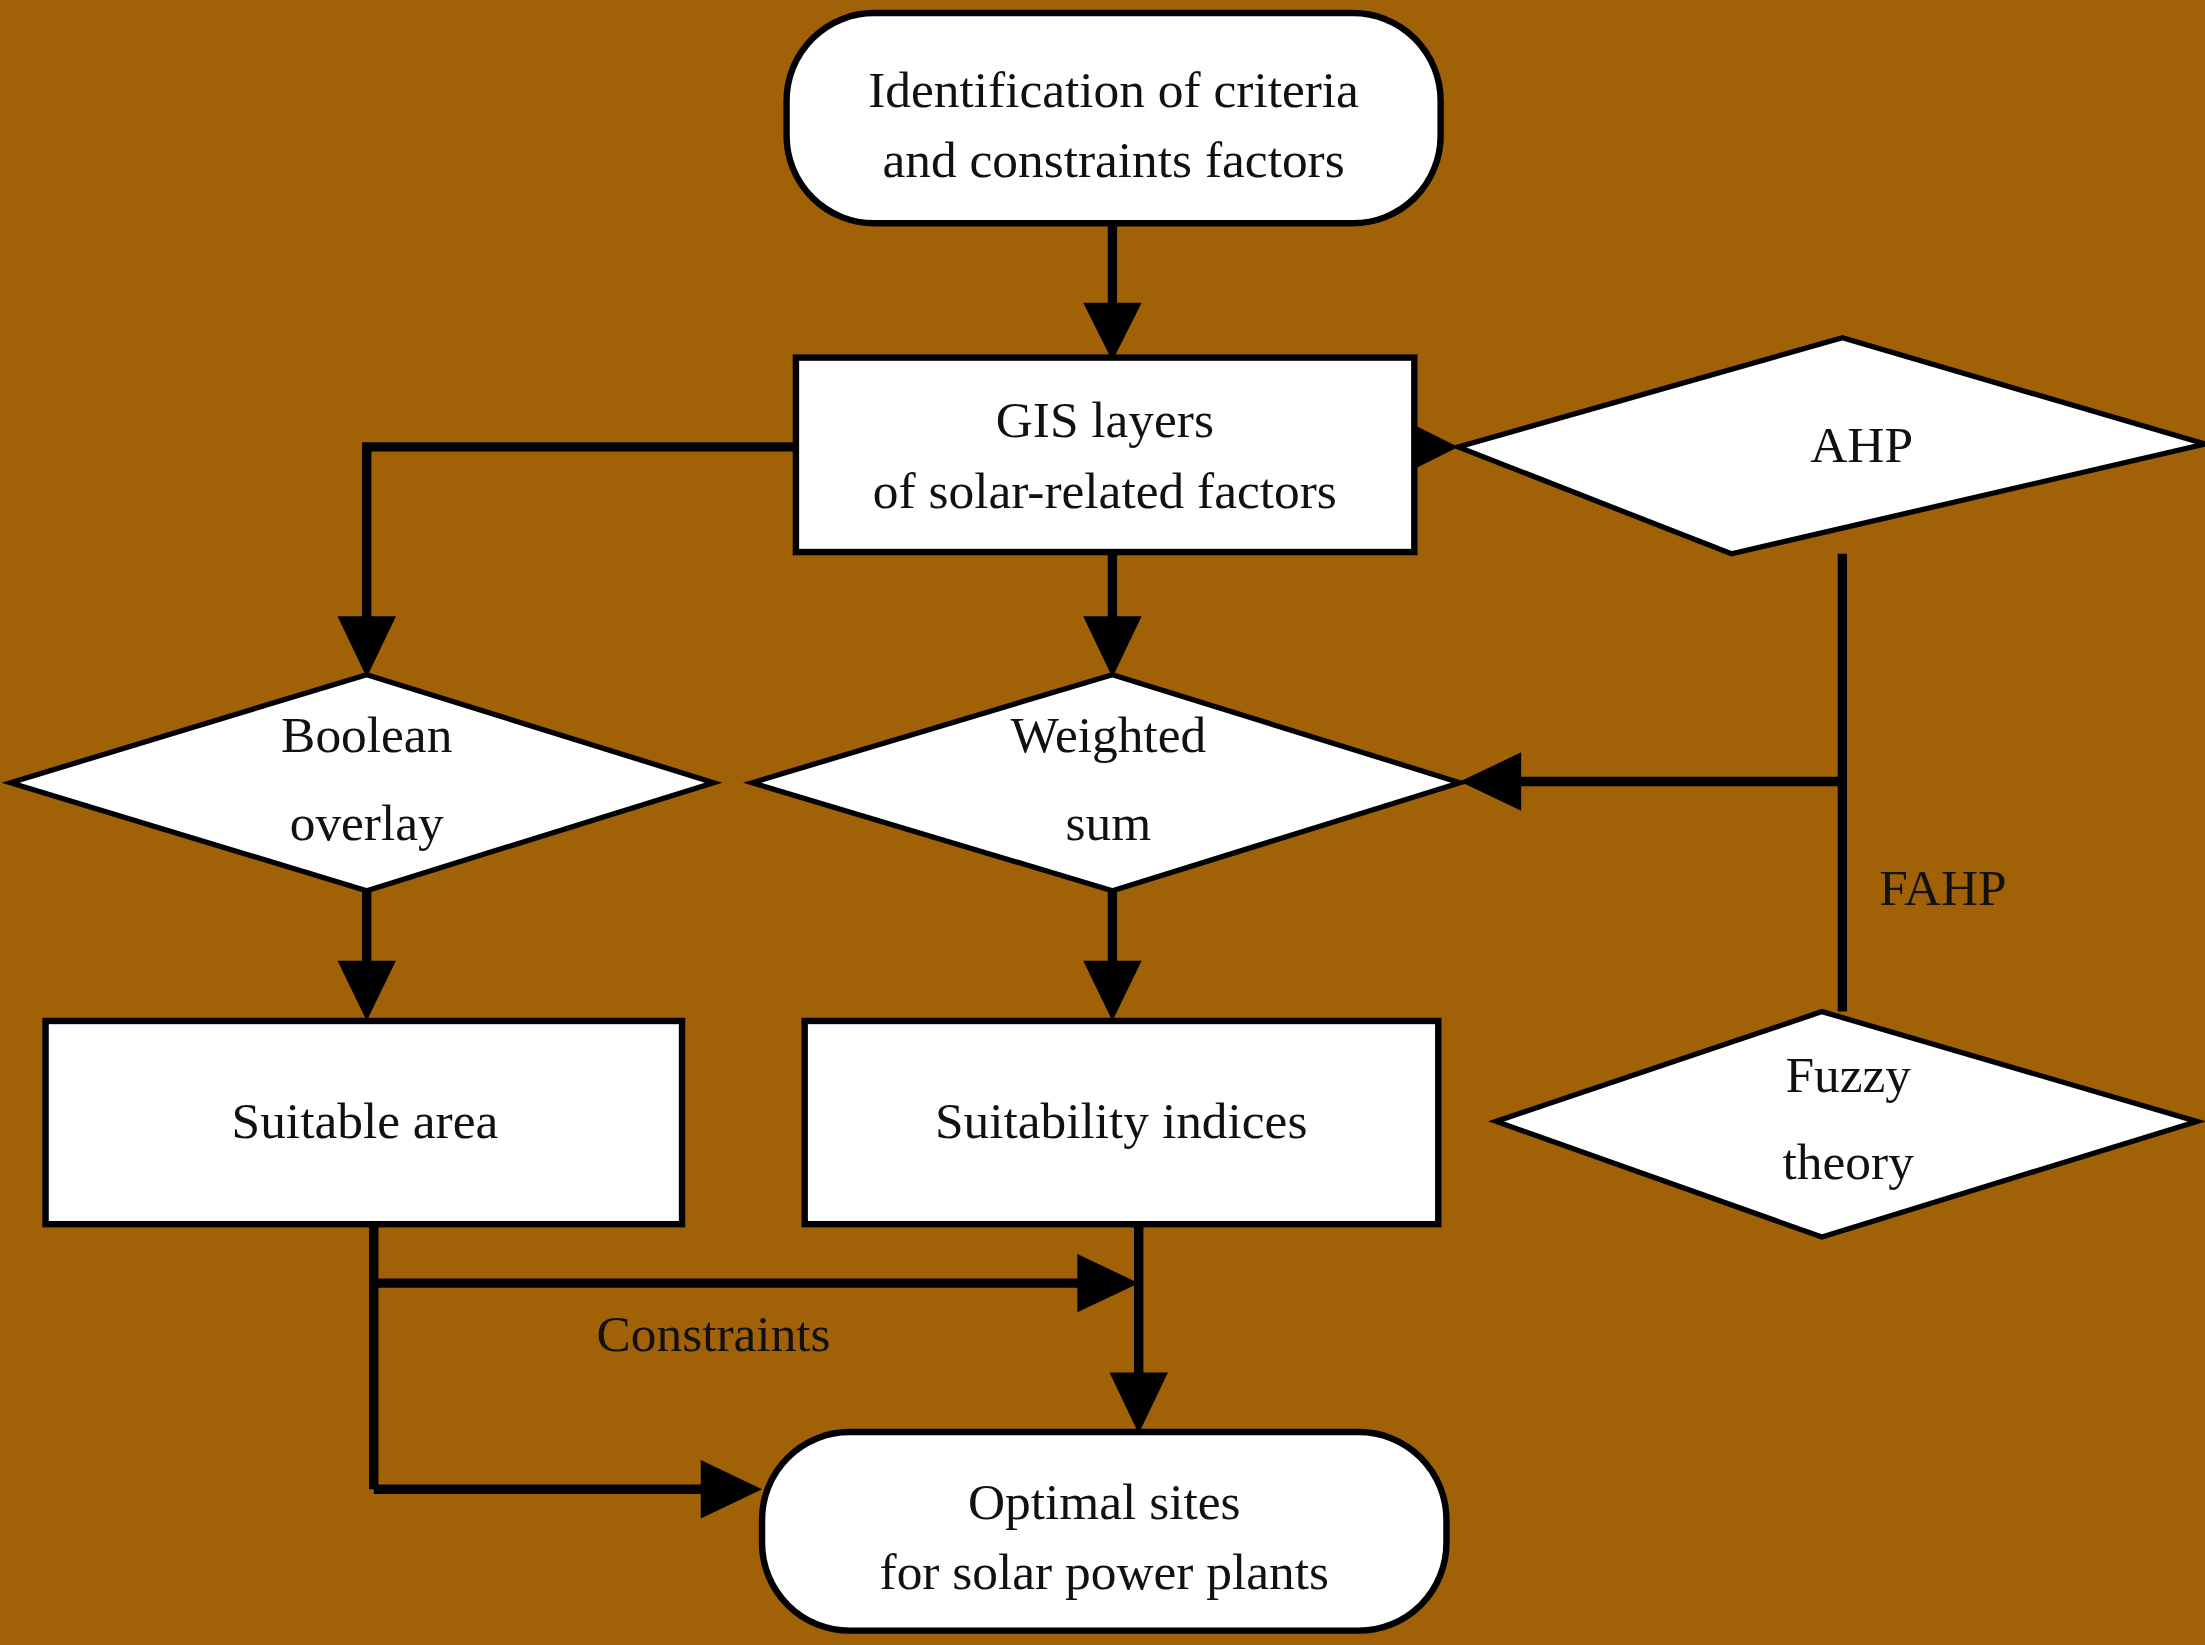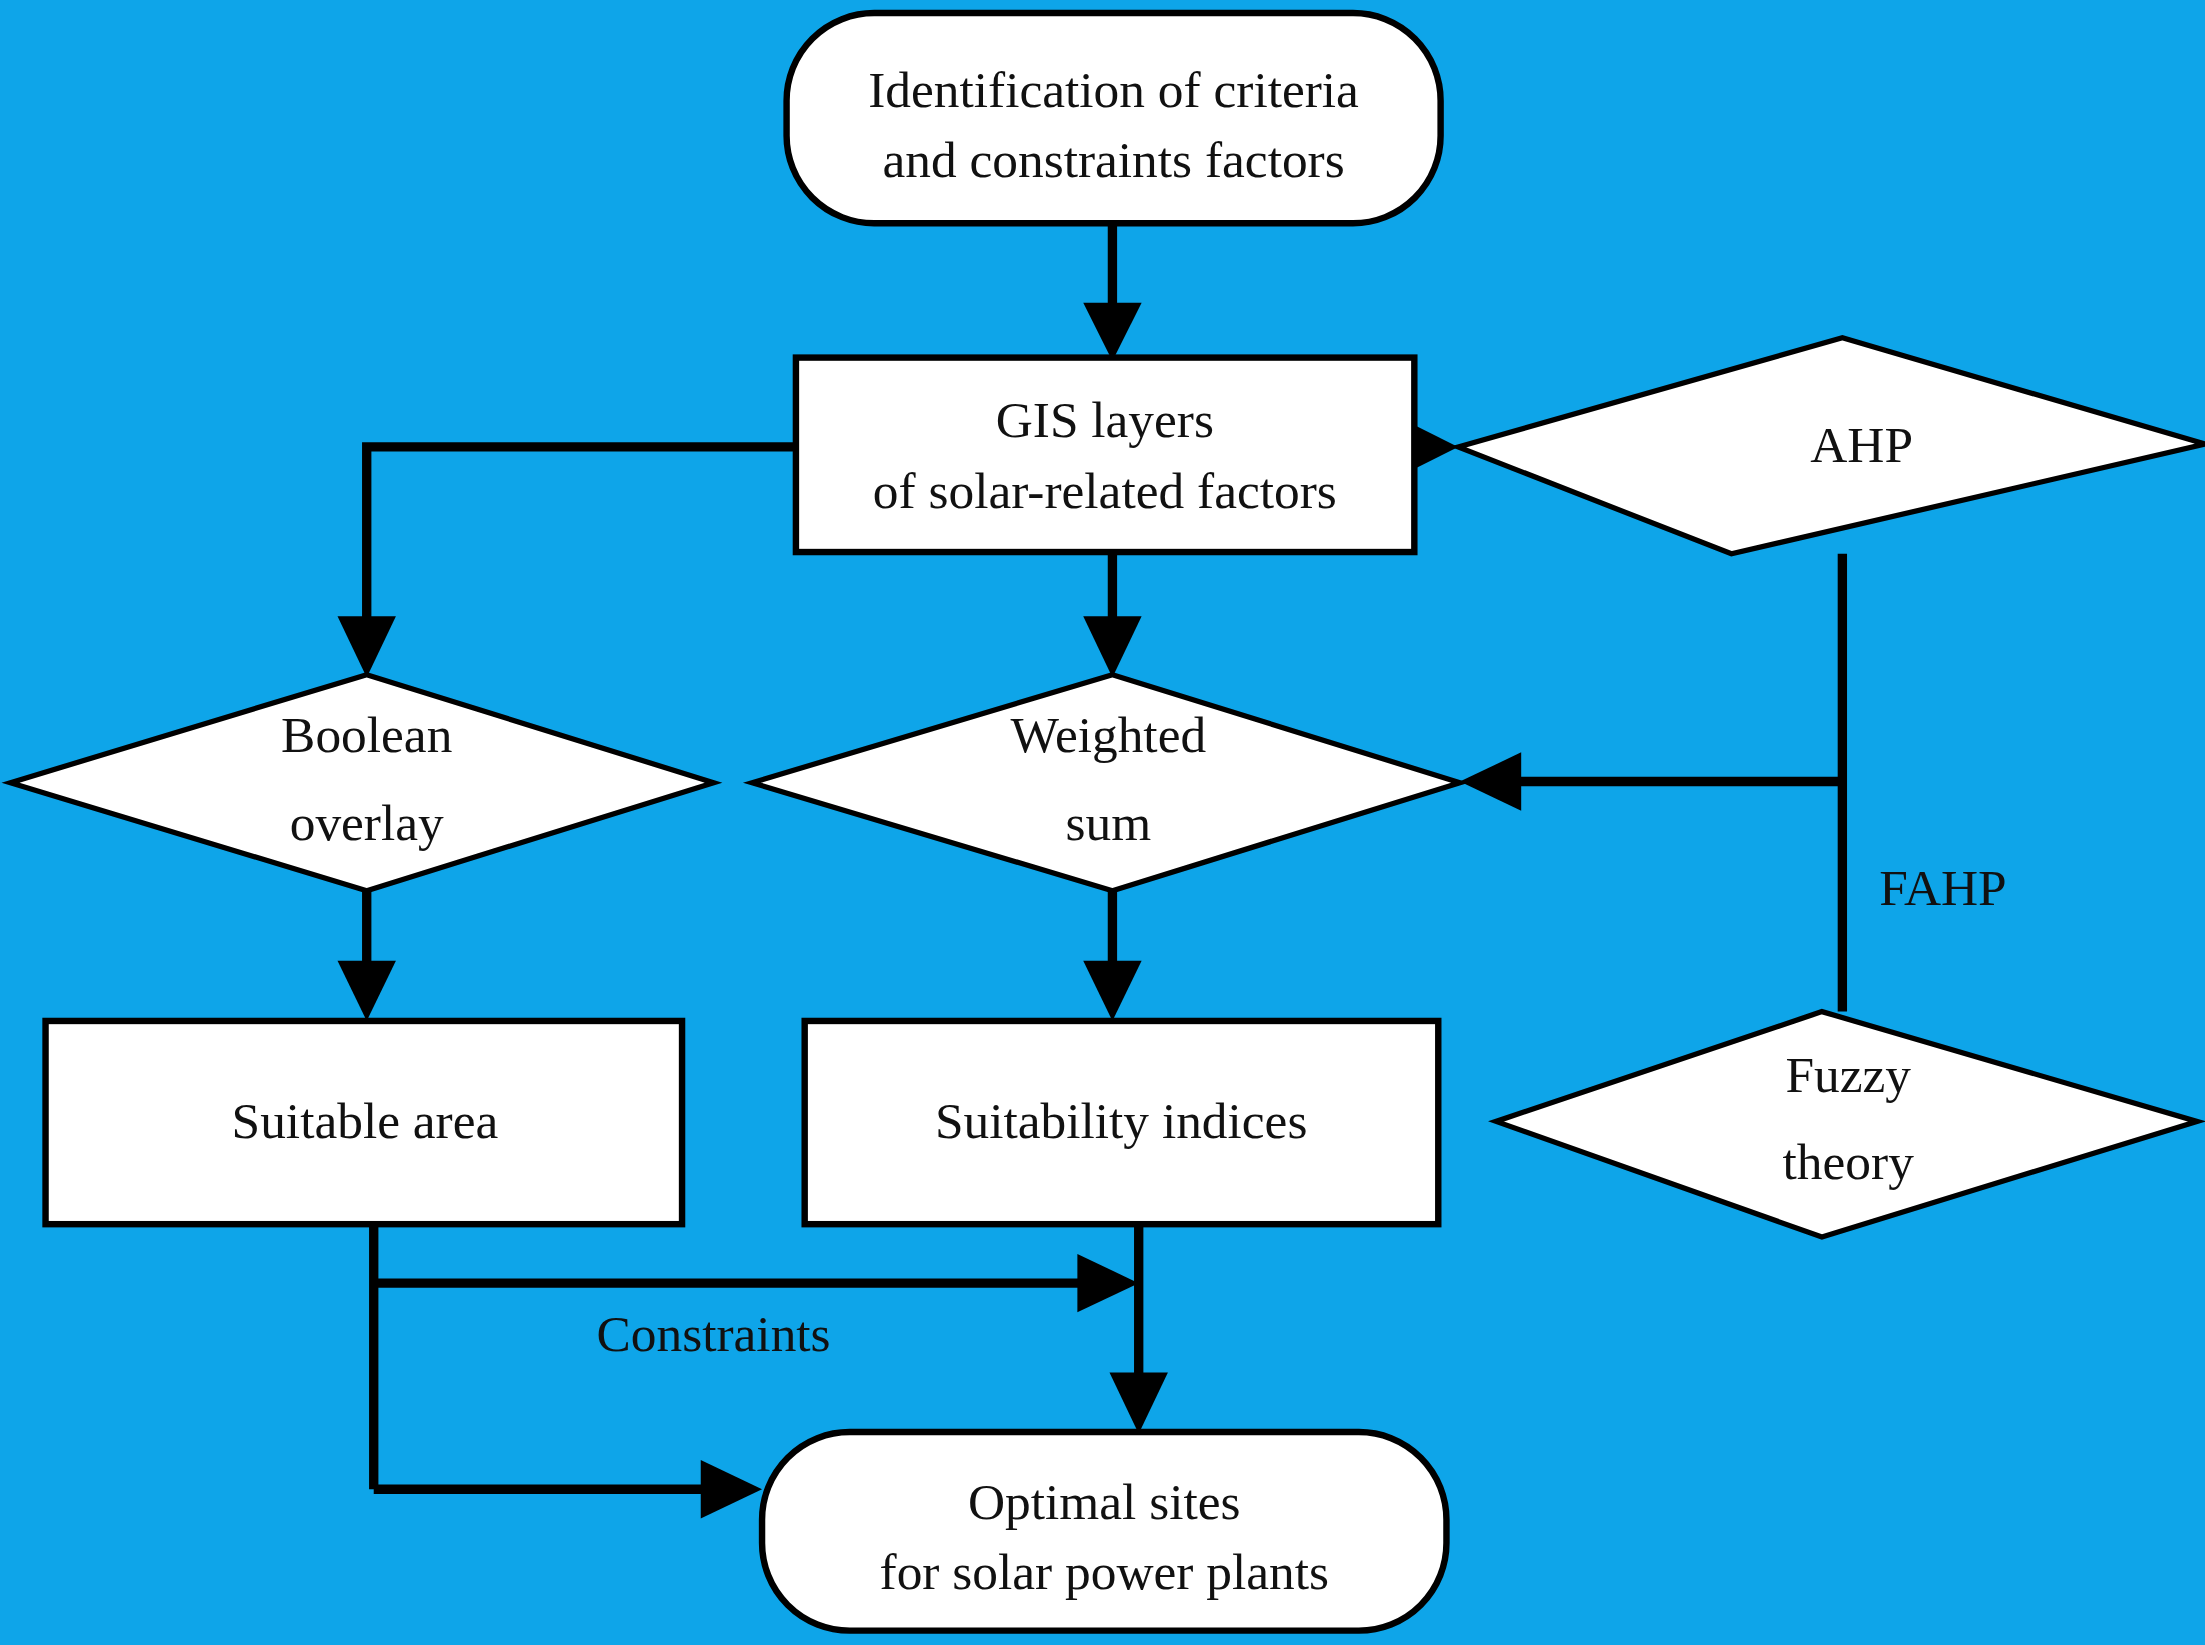--- a/index.html
+++ b/index.html
@@ -10,21 +10,21 @@
   body {
     width: 2205px;
     height: 1646px;
     overflow: hidden;
     font-family: "Liberation Serif", "DejaVu Serif", serif;
   }
   #flowchart-root {
     position: relative;
     width: 2205px;
     height: 1646px;
-    background: #0ea5e9;
+    background: #a16207;
   }
   svg#flow-svg {
     position: absolute;
     top: 0;
     left: 0;
     width: 2205px;
     height: 1646px;
     display: block;
   }
   .node-shape {

